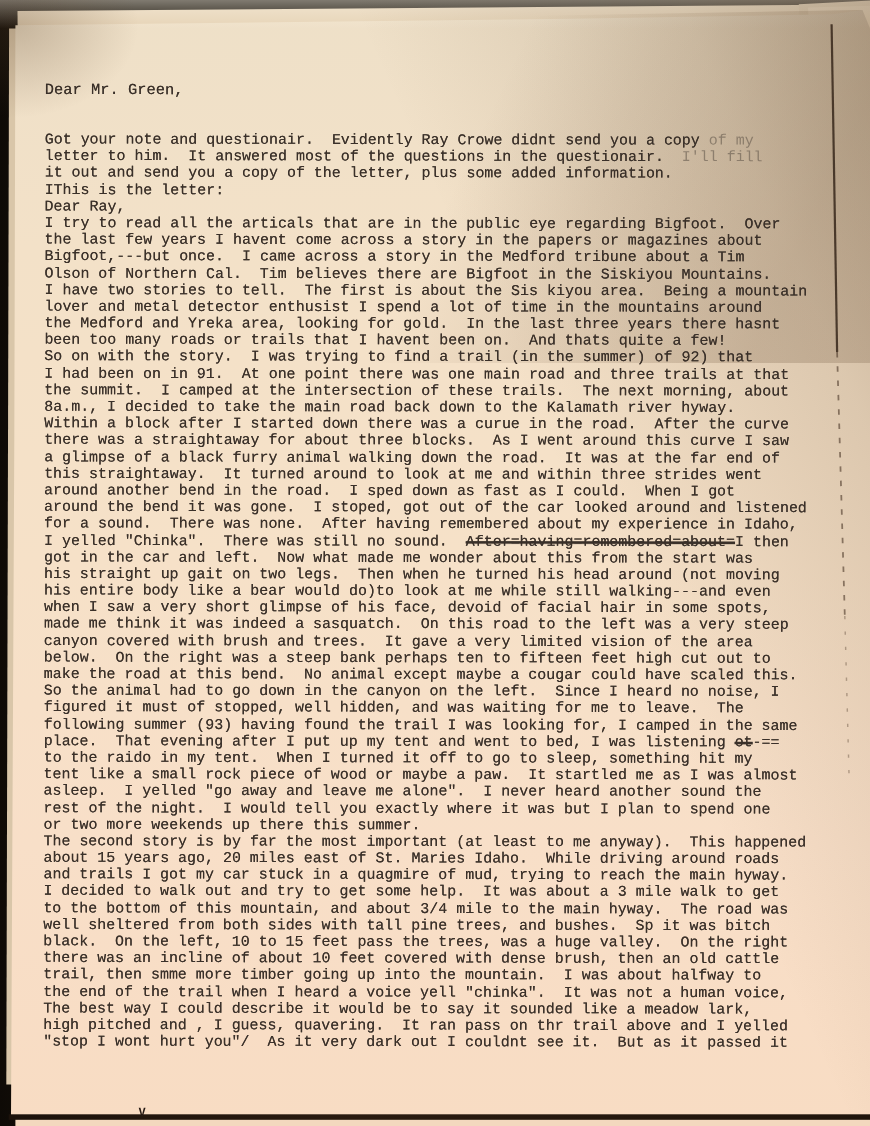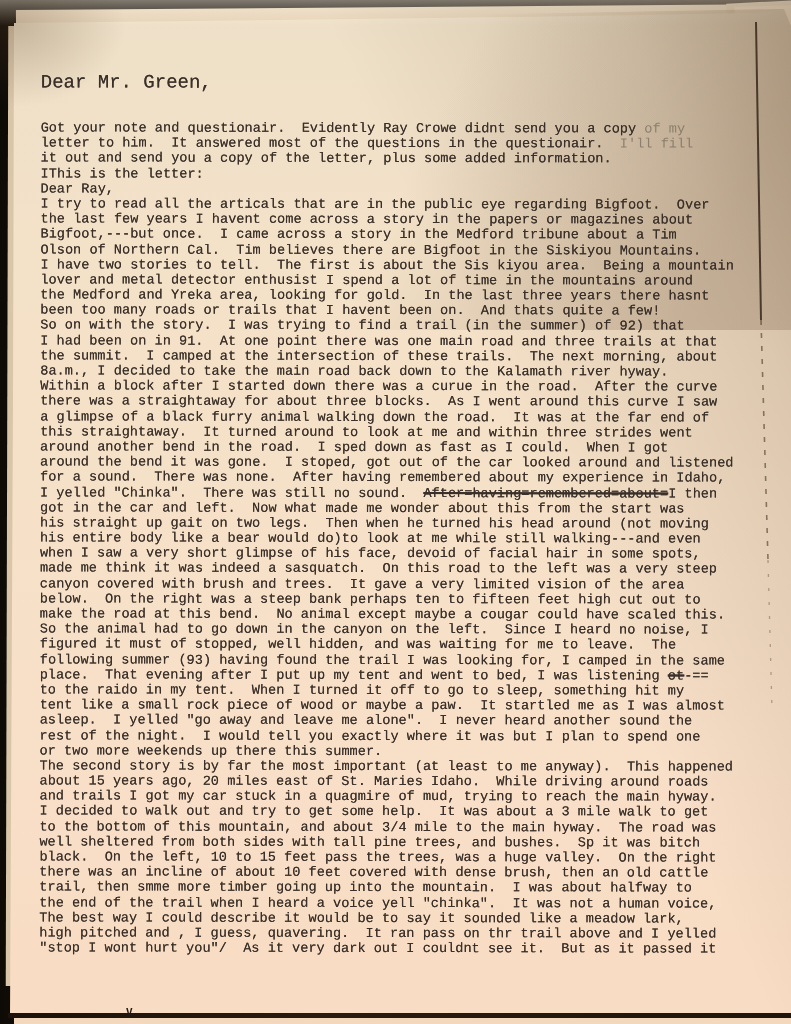--- a/index.html
+++ b/index.html
@@ -70,21 +70,21 @@
     position:absolute;left:14px;top:1018px;width:777px;height:6px;
     background:#f3d8be;
   }
   .text-layer{
     position:absolute;left:0;top:0;width:791px;height:1024px;
     color:var(--ink);
     transform:rotate(0.1deg);
   }
   .salutation{
     position:absolute;left:40px;top:76px;
-    font-size:19px;line-height:15.2px;
+    font-size:14px;line-height:15.2px;
     white-space:pre;
     text-shadow:0 0 .6px rgba(58,48,41,.85);
   }
   .letter-body{
     position:absolute;left:40px;top:121px;width:720px;
     font-size:13.6px;line-height:15.2px;
     white-space:pre;
     text-shadow:0 0 .6px rgba(58,48,41,.85);
   }
   .line{height:15.2px;}

